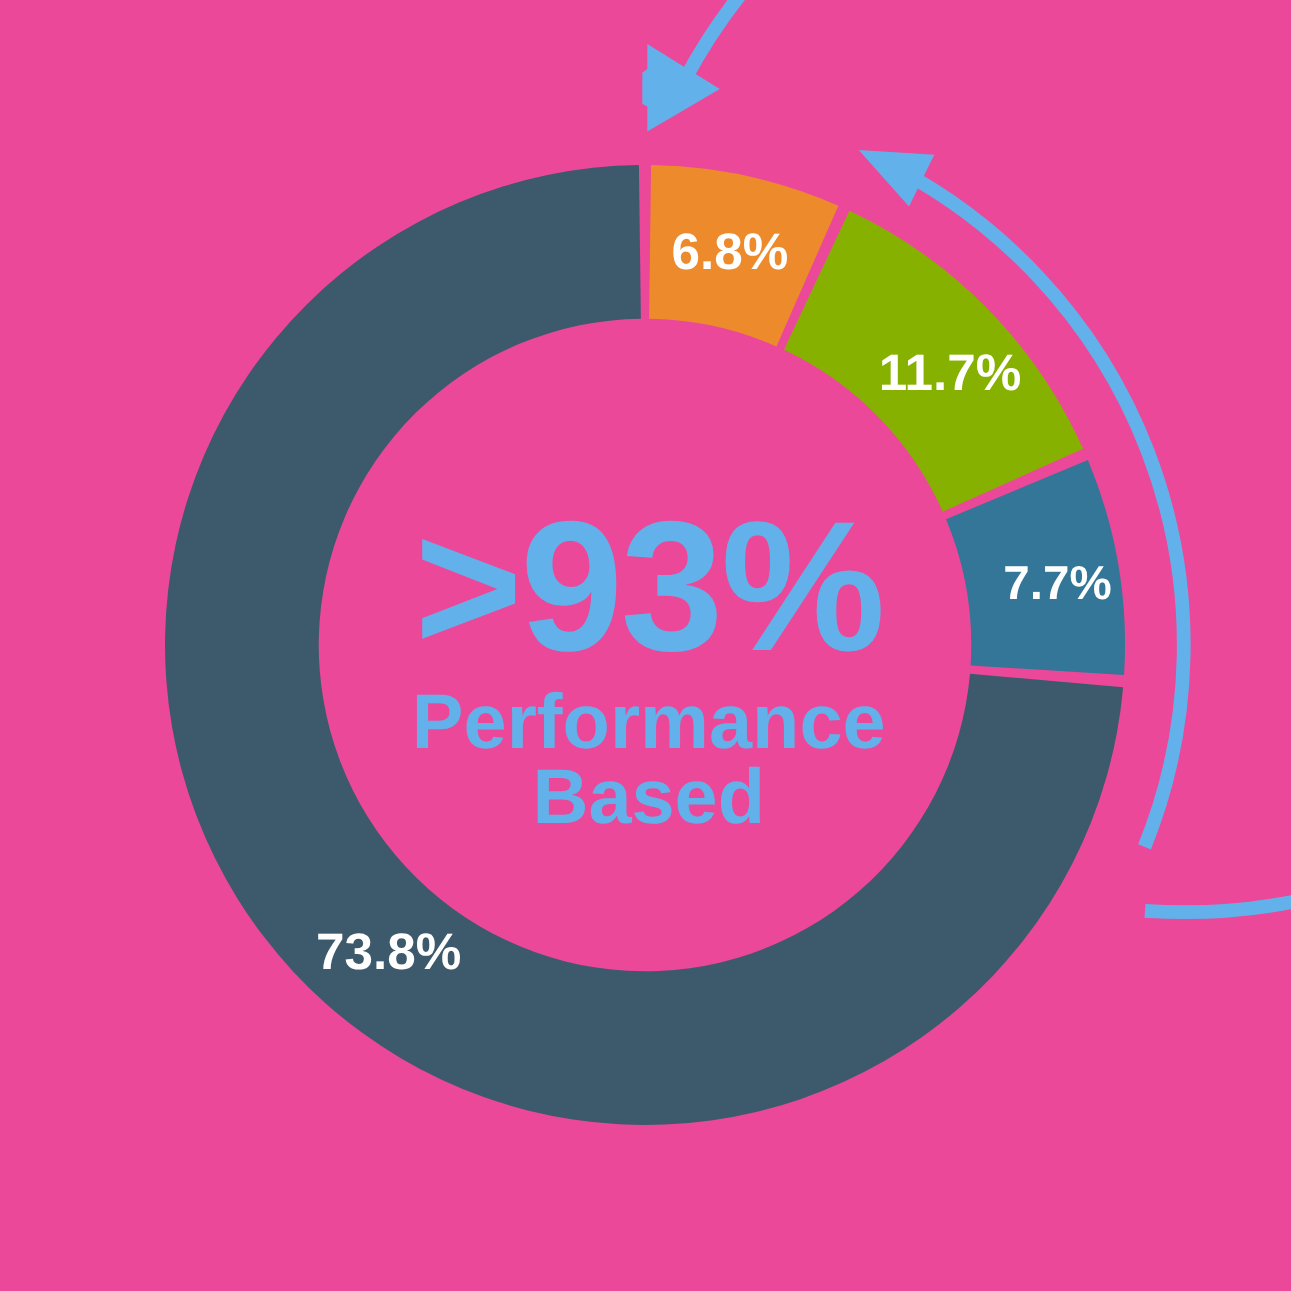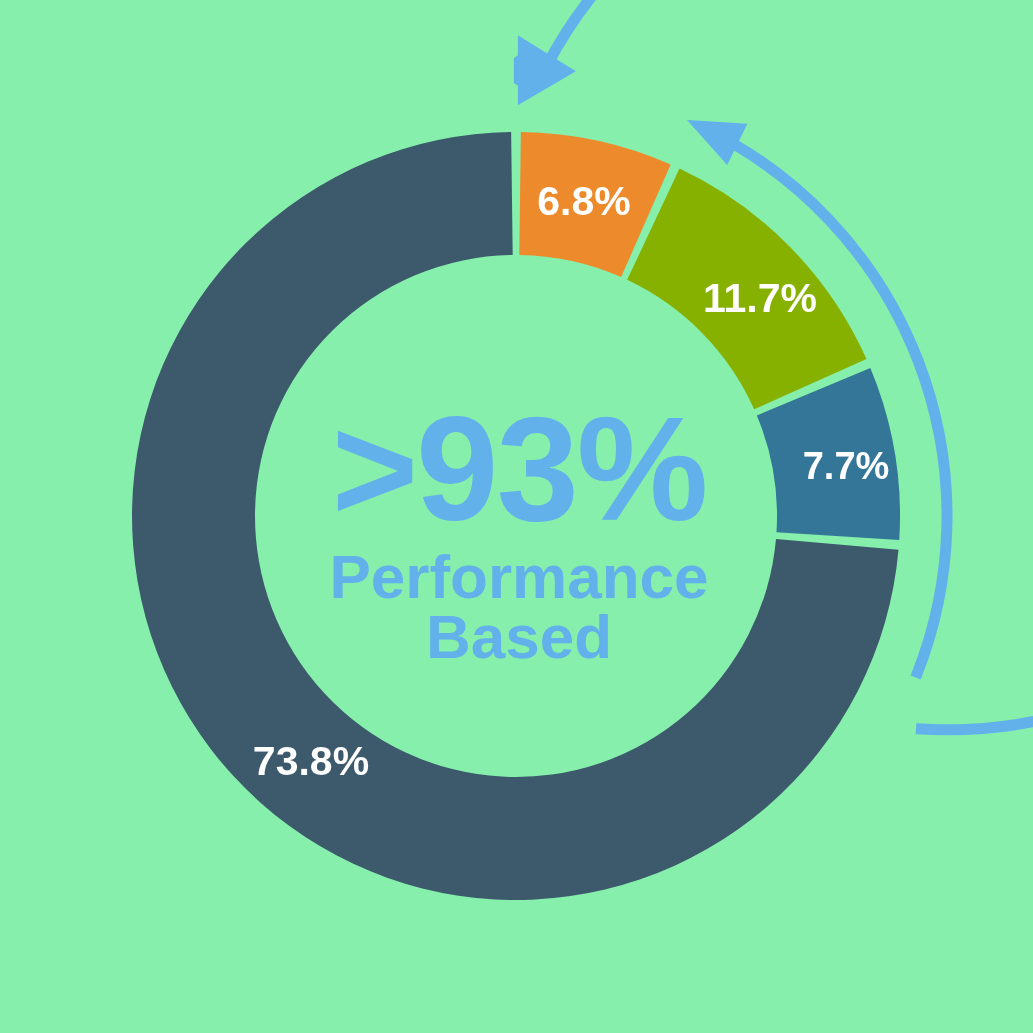--- a/index.html
+++ b/index.html
@@ -11,21 +11,21 @@
   body {
     width: 1033px;
     height: 1033px;
     font-family: "Liberation Sans", sans-serif;
     overflow: hidden;
   }
   #chart-stage {
     position: relative;
     width: 1033px;
     height: 1033px;
-    background: #86efac;
+    background: #ec4899;
   }
   #donut-svg {
     position: absolute;
     top: 0;
     left: 0;
     width: 1033px;
     height: 1033px;
   }
   .slice-label {
     font-family: "Liberation Sans", sans-serif;

